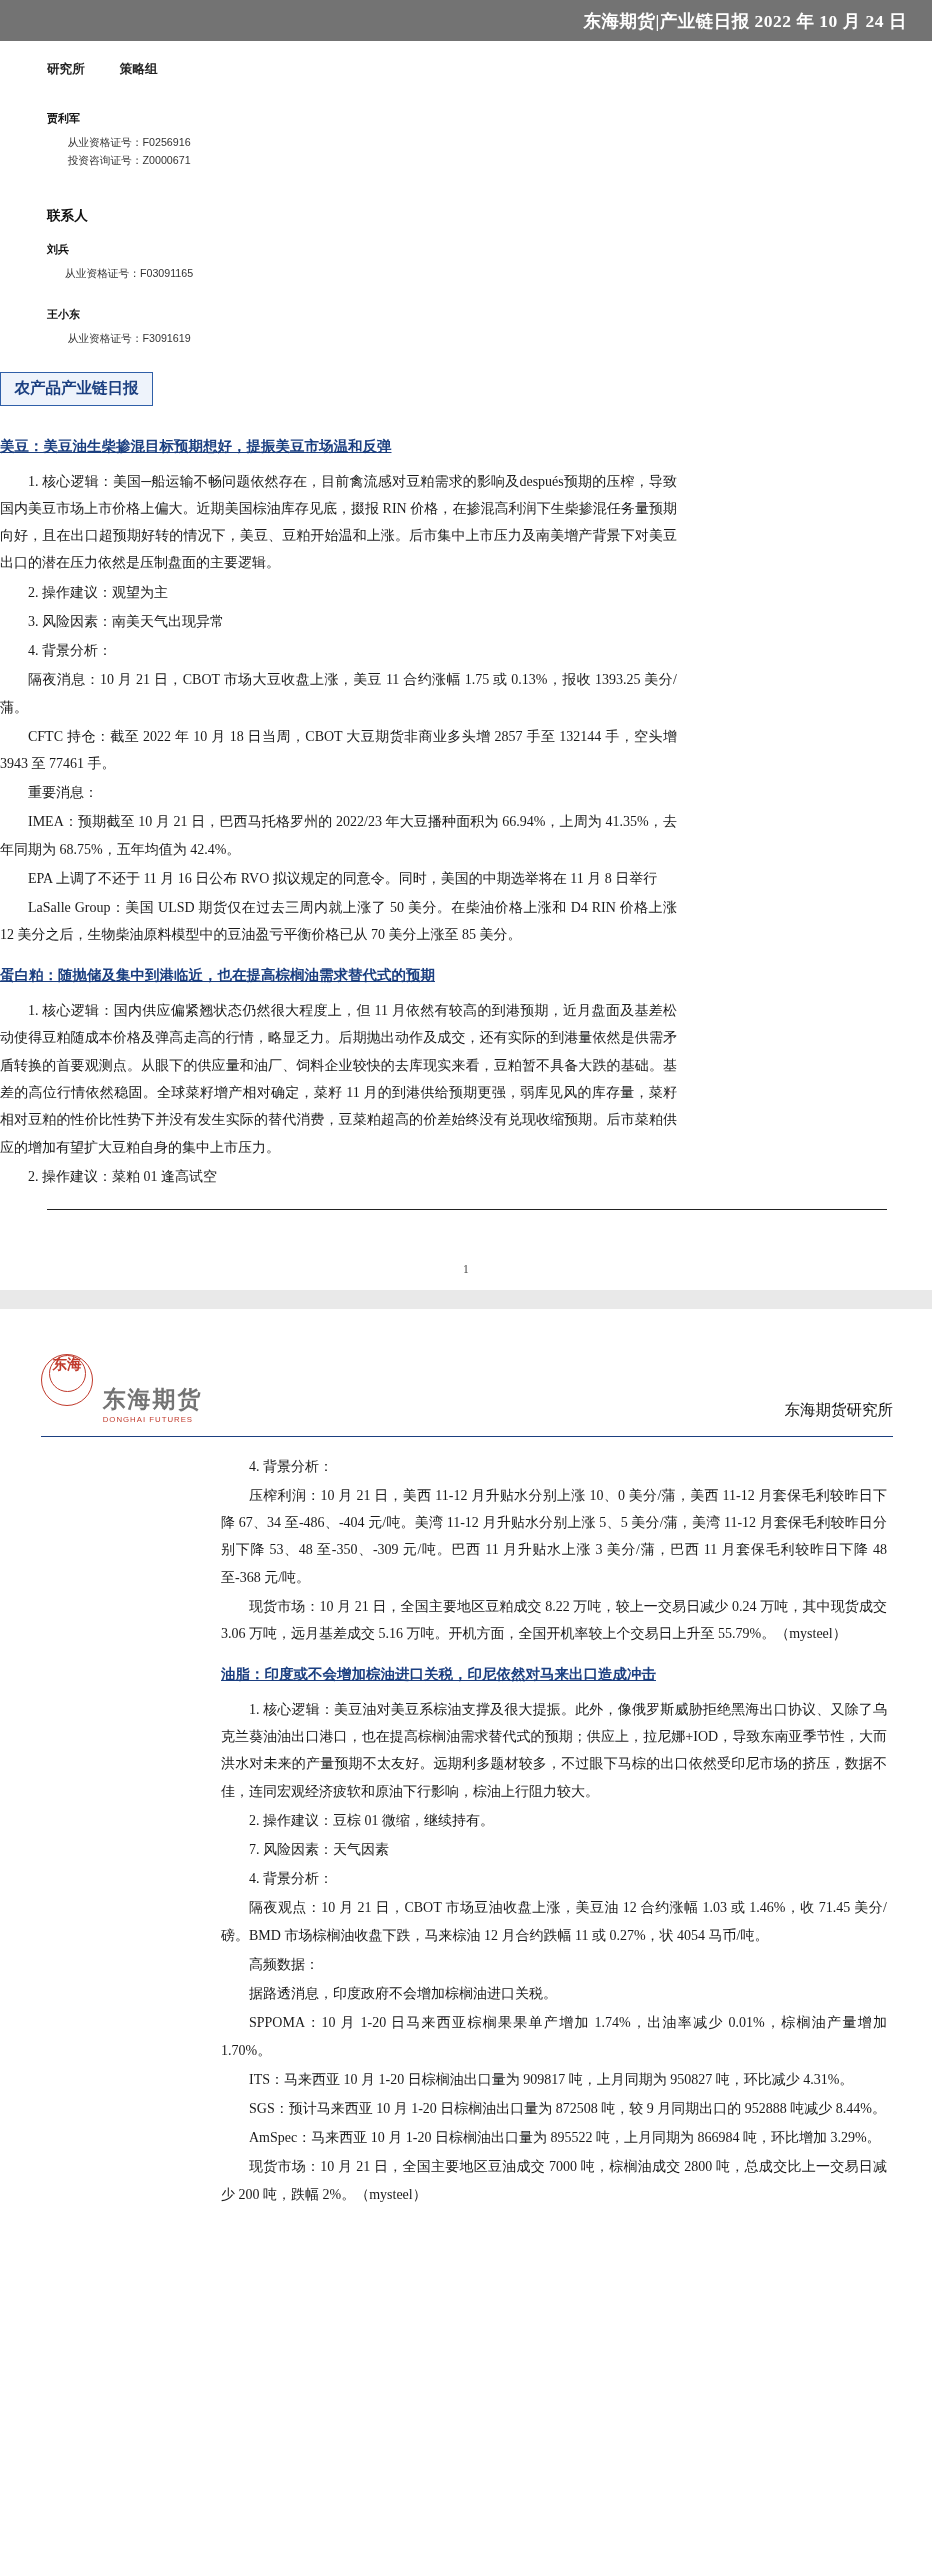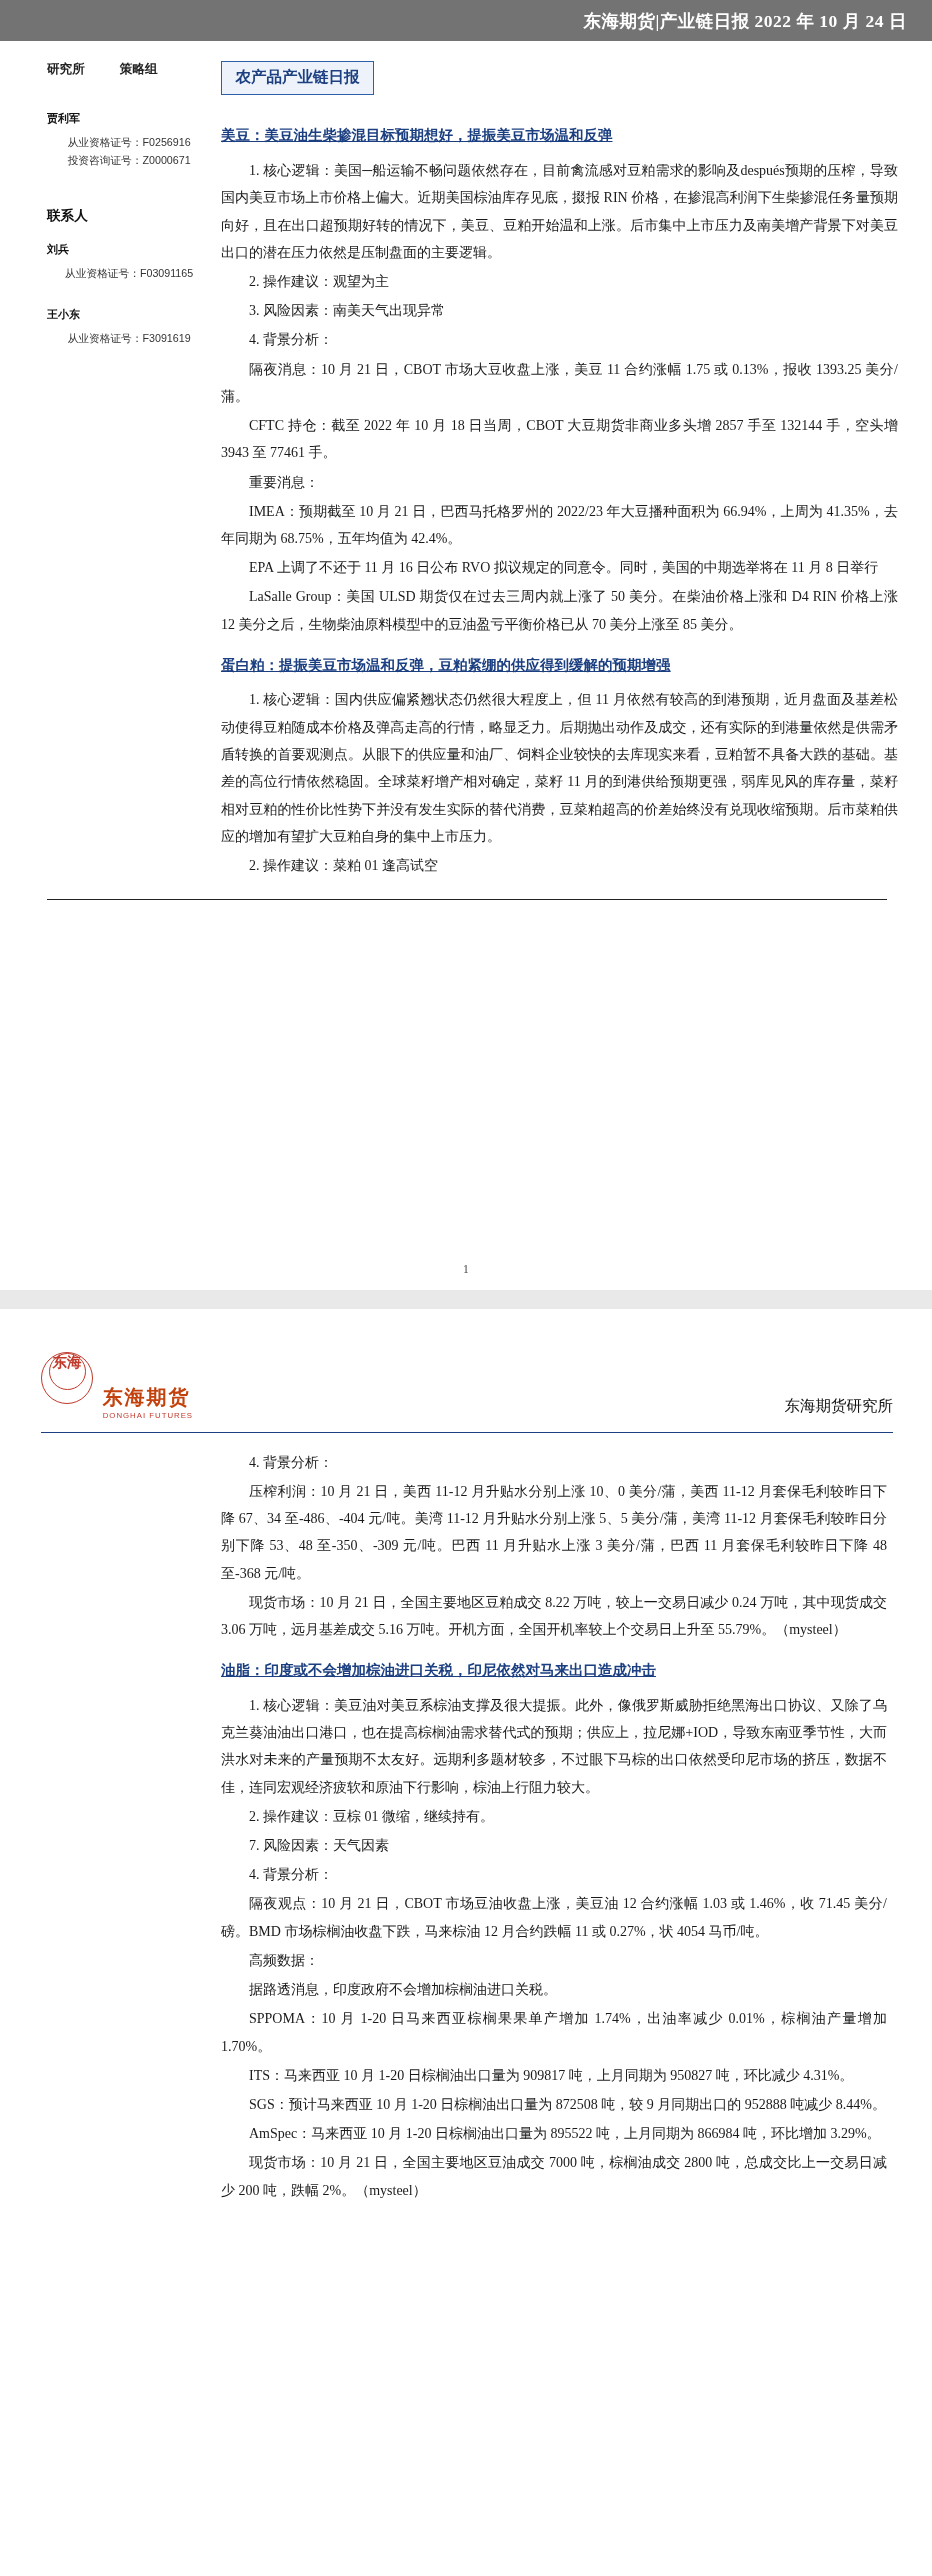--- a/index.html
+++ b/index.html
@@ -37,20 +37,21 @@
   }
   .header-rule {
     height: 2.9px;
     background: #ffffff;
   }
 
   
   .body-wrap {
     display: flex;
     padding-top: 17.5px;
+    flex-direction: column;
   }
   .left-col {
     width: 221px;
     padding-left: 47px;
     padding-right: 9.7px;
     font-family: "Liberation Sans", "DejaVu Sans", sans-serif;
   }
   .left-head {
     font-size: 12.6px;
     color: #222;
@@ -152,21 +153,21 @@
     border: 1.9px solid #c0392b;
   }
   .logo-mark span {
     color: #c0392b;
     font-size: 14.5px;
     font-weight: bold;
     z-index: 2;
     font-family: "Liberation Serif", "DejaVu Serif", serif;
   }
   .logo-text .cn {
-    font-size: 20px; font-weight: bold; color: #c2410c;
+    font-size: 23px; font-weight: bold; color: #737373;
     letter-spacing: 1.9px;
     font-family: "Liberation Serif", "DejaVu Serif", serif;
     margin-top: 48px;
   }
   .logo-text .en {
     font-size: 7.8px; color: #c0392b; letter-spacing: 1px;
     font-family: "Liberation Sans", "DejaVu Sans", sans-serif;
   }
   .p2-right {
     font-size: 15.5px; color: #111; font-weight: normal;
@@ -227,21 +228,21 @@
       <p class="para">3. 风险因素：南美天气出现异常</p>
       <p class="para">4. 背景分析：</p>
       <p class="para">隔夜消息：10 月 21 日，CBOT 市场大豆收盘上涨，美豆 11 合约涨幅 1.75 或 0.13%，报收 1393.25 美分/蒲。</p>
       <p class="para">CFTC 持仓：截至 2022 年 10 月 18 日当周，CBOT 大豆期货非商业多头增 2857 手至 132144 手，空头增 3943 至 77461 手。</p>
       <p class="para">重要消息：</p>
       <p class="para">IMEA：预期截至 10 月 21 日，巴西马托格罗州的 2022/23 年大豆播种面积为 66.94%，上周为 41.35%，去年同期为 68.75%，五年均值为 42.4%。</p>
       <p class="para">EPA 上调了不还于 11 月 16 日公布 RVO 拟议规定的同意令。同时，美国的中期选举将在 11 月 8 日举行</p>
       <p class="para">LaSalle Group：美国 ULSD 期货仅在过去三周内就上涨了 50 美分。在柴油价格上涨和 D4 RIN 价格上涨 12 美分之后，生物柴油原料模型中的豆油盈亏平衡价格已从 70 美分上涨至 85 美分。</p>
 
       
-      <div class="sec-title">蛋白粕：提振美豆市场温和反弹，豆粕紧绷的供应得到缓解的预期增强</div>
+      <div class="sec-title">蛋白粕：随抛储及集中到港临近，也在提高棕榈油需求替代式的预期</div>
       <p class="para">1. 核心逻辑：国内供应偏紧翘状态仍然很大程度上，但 11 月依然有较高的到港预期，近月盘面及基差松动使得豆粕随成本价格及弹高走高的行情，略显乏力。后期抛出动作及成交，还有实际的到港量依然是供需矛盾转换的首要观测点。从眼下的供应量和油厂、饲料企业较快的去库现实来看，豆粕暂不具备大跌的基础。基差的高位行情依然稳固。全球菜籽增产相对确定，菜籽 11 月的到港供给预期更强，弱库见风的库存量，菜籽相对豆粕的性价比性势下并没有发生实际的替代消费，豆菜粕超高的价差始终没有兑现收缩预期。后市菜粕供应的增加有望扩大豆粕自身的集中上市压力。</p>
       <p class="para">2. 操作建议：菜粕 01 逢高试空</p>
     </div>
   </div>
 
   <div class="footline"></div>
   <div class="pagenum">1</div>
 </div>
 
 <div class="gap"></div>

